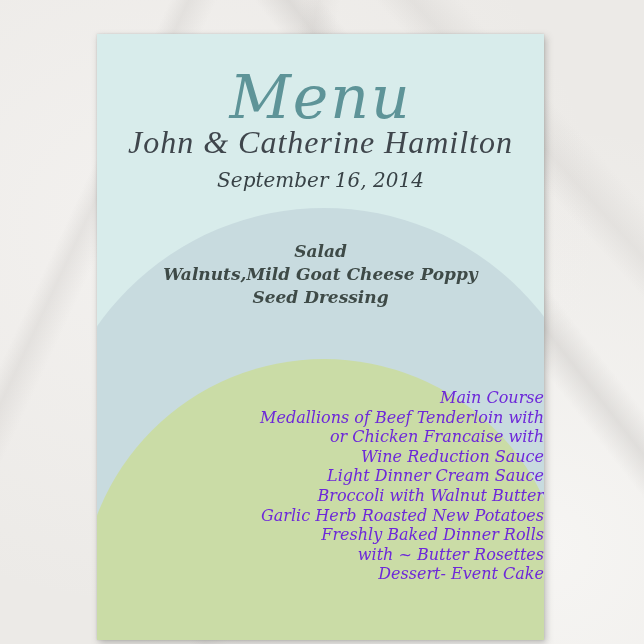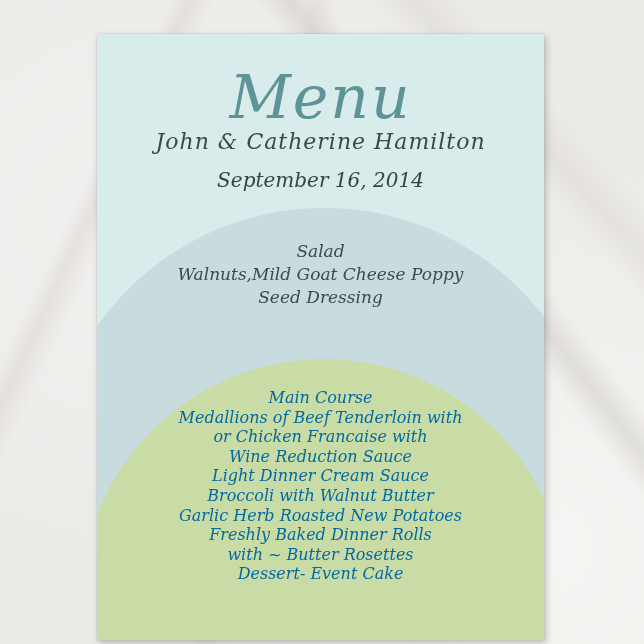--- a/index.html
+++ b/index.html
@@ -58,39 +58,40 @@
     font-size: 60px;
     line-height: 74px;
     letter-spacing: 2px;
     color: #5e9498;
   }
   .names {
     position: absolute;
     left: 0; top: 92px; width: 100%;
     text-align: center;
     font-style: italic;
-    font-size: 22px;
+    font-size: 32px;
     line-height: 32px;
     letter-spacing: 1px;
     color: #3f464c;
+    font-family: Liberation Serif, serif;
   }
   .date {
     position: absolute;
     left: 0; top: 133px; width: 100%;
     text-align: center;
     font-style: italic;
     font-weight: normal;
     font-size: 20px;
     line-height: 26px;
     color: #384246;
   }
 
   .course { position: absolute; left: 0; width: 100%; text-align: center; font-style: italic; color: #3e4a47; }
-  .course-salad { top: 206px; font-size: 17px; line-height: 23px; }
-  .course-main  { top: 354px; font-size: 16px; line-height: 19.6px; color: #0369a1; }
+  .course-salad { top: 206px; font-size: 17px; line-height: 23px; font-weight: bold; }
+  .course-main  { top: 354px; font-size: 16px; line-height: 19.6px; color: #6d28d9; text-align: right; }
   .course div { white-space: nowrap; }
 </style>
 </head>
 <body>
 
 <div class="backdrop"></div>
 
 <div class="card">
   <div class="circle circle-salad"></div>
   <div class="circle circle-main"></div>

